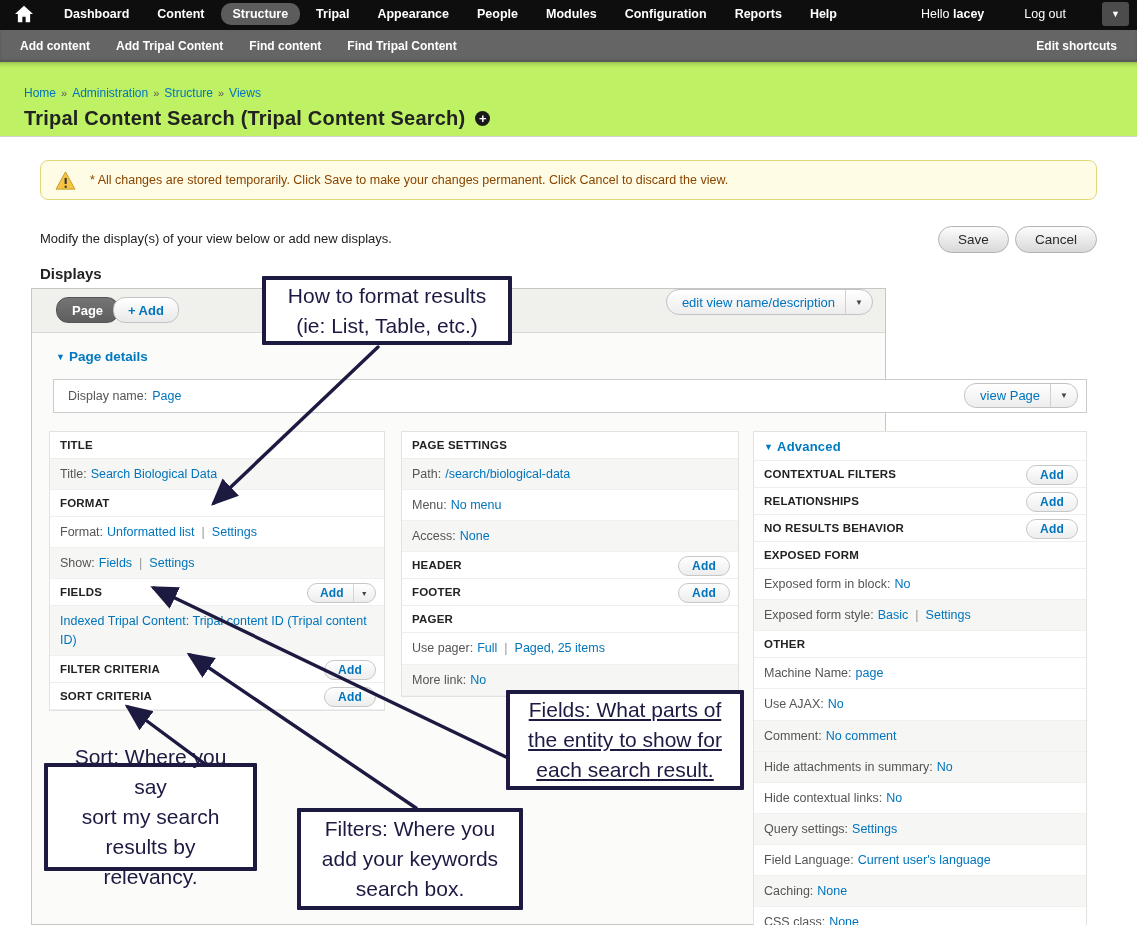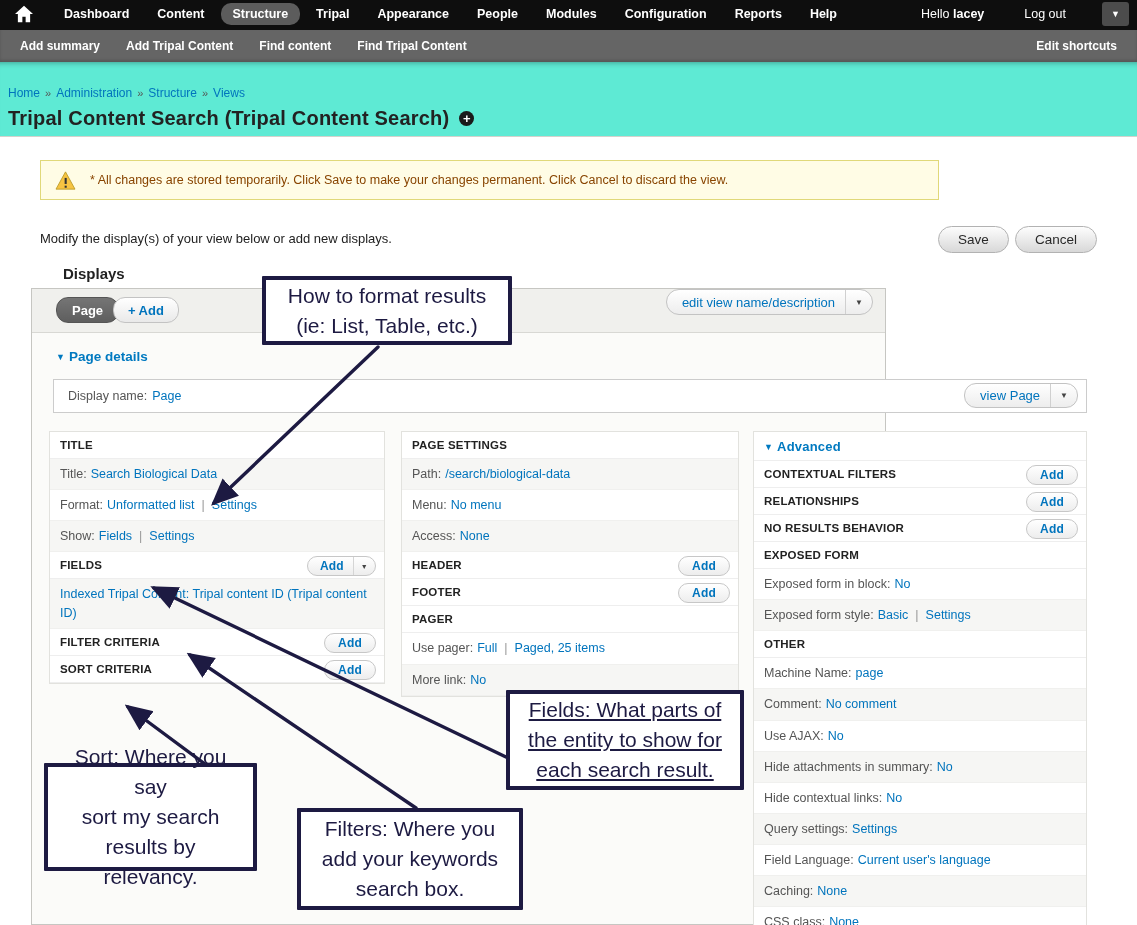--- a/index.html
+++ b/index.html
@@ -34,53 +34,53 @@
   .shortcuts {
     position:absolute; left:0; top:30px; width:1137px; height:32px;
     background:#656565; color:#fff; display:flex; align-items:center;
     padding:0 20px; box-shadow: inset 0 -2px 3px rgba(0,0,0,.15);
   }
   .sc-item { font-weight:bold; font-size:12px; margin-right:26px; cursor:pointer; white-space:nowrap; }
   .sc-edit { margin-left:auto; font-weight:bold; font-size:12px; cursor:pointer; }
   
   .pagehead {
     position:absolute; left:0; top:62px; width:1137px; height:75px;
-    background:#5eead4; border-bottom:1px solid #d4d2cc;
+    background:#bef264; border-bottom:1px solid #d4d2cc;
     box-shadow: inset 0 6px 6px -6px rgba(0,0,0,.4);
-    padding:24px 20px 0 8px;
+    padding:24px 20px 0 24px;
   }
   .crumbs { font-size:12px; color:#444; margin-bottom:7px; }
   .crumbs a { color:#0074bd; text-decoration:none; cursor:pointer; }
   .crumb-sep { color:#555; margin:0 5px; font-size:11px; }
   .page-title-row { display:flex; align-items:center; gap:10px; }
   .page-title { font-size:20px; color:#222; font-weight:bold; letter-spacing:.2px; }
   .ctx-icon {
     width:15px; height:15px; border-radius:50%; background:#1a1a1a; color:#fff;
     display:flex; align-items:center; justify-content:center;
     font-size:13px; line-height:1; font-weight:bold; cursor:pointer; padding-bottom:1px;
   }
   
   .warnbox {
-    position:absolute; left:40px; top:160px; width:899px; height:40px;
-    background:#fffce5; border:1px solid #e0d879; border-radius:0;
+    position:absolute; left:40px; top:160px; width:1057px; height:40px;
+    background:#fffce5; border:1px solid #e0d879; border-radius:8px;
     display:flex; align-items:center; padding:16px 14px; gap:14px;
   }
   .warn-icon { width:21px; height:19px; flex:0 0 auto; }
   .warn-text { color:#884400; font-size:12.5px; }
   
   .modify-text { position:absolute; left:40px; top:231px; font-size:13px; color:#222; }
   .btn-big {
     position:absolute; top:226px; height:27px; border:1px solid #b2b2b2; border-radius:14px;
     background:linear-gradient(#fdfdfd,#d8d8d8); color:#292929; font-size:13.5px;
     font-family:inherit; padding:0 19px; cursor:pointer;
   }
   .btn-save { left:938px; }
   .btn-cancel { left:1015px; }
   
-  .displays-h { position:absolute; left:40px; top:265px; font-size:15px; font-weight:bold; color:#222;margin-left:23px; }
+  .displays-h { position:absolute; left:40px; top:265px; font-size:15px; font-weight:bold; color:#222; }
   .vcontainer {
     position:absolute; left:31px; top:288px; width:855px; height:637px;
     border:1px solid #c6c6c2; background:#fbfbf9;
   }
   .tabrow {
     position:absolute; left:0; top:0; width:100%; height:44px;
     background:#f0f0ed; border-bottom:1px solid #d8d8d4;
   }
   .pill-page {
     position:absolute; left:24px; top:8px; height:26px; border-radius:12px;
@@ -181,21 +181,21 @@
     <span class="tb-user"><span>Hello</span>&nbsp;<b>lacey</b></span>
     <span class="tb-user">Log out</span>
     <span class="tb-caret-btn">
         <span>▼</span>
       </span>
   </div>
 </div>
 
 <div class="shortcuts">
   <span id="sc-items" style="display:flex;">
-      <span class="sc-item">Add summary</span>
+      <span class="sc-item">Add content</span>
       <span class="sc-item">Add Tripal Content</span>
       <span class="sc-item">Find content</span>
       <span class="sc-item">Find Tripal Content</span>
     </span>
   <span class="sc-edit">Edit shortcuts</span>
 </div>
 
 <div class="pagehead">
   <div class="crumbs" id="crumbs"><a>Home</a><span class="crumb-sep">»</span><a>Administration</a><span class="crumb-sep">»</span><a>Structure</a><span class="crumb-sep">»</span><a>Views</a></div>
   <div class="page-title-row">
@@ -238,20 +238,21 @@
     <span class="dn-value">Page</span>
     <span class="btn-dd view-page-btn">
       <span class="lbl">view Page</span>
       <span class="dd">▼</span>
     </span>
   </div>
 
   <div class="vcol vcol-left" id="col-left">
       <div class="sec-h"><span>TITLE</span></div>
       <div class="sec-r shade"><span class="lbl">Title:</span><span class="sec-link">Search Biological Data</span></div>
+      <div class="sec-h"><span>FORMAT</span></div>
       <div class="sec-r"><span class="lbl">Format:</span><span class="sec-link">Unformatted list</span><span class="sec-sep">|</span><span class="sec-link">Settings</span></div>
       <div class="sec-r shade"><span class="lbl">Show:</span><span class="sec-link">Fields</span><span class="sec-sep">|</span><span class="sec-link">Settings</span></div>
       <div class="sec-h"><span>FIELDS</span><span class="btn-add">
           <span class="lbl">Add</span>
           <span class="dd">▼</span>
         </span></div>
       <div class="sec-r shade"><span class="sec-link">Indexed Tripal Content: Tripal content ID (Tripal content ID)</span></div>
       <div class="sec-h"><span>FILTER CRITERIA</span><span class="btn-add nocaret">
           <span class="lbl">Add</span>
         </span></div>
@@ -283,22 +284,22 @@
           <span class="lbl">Add</span>
         </span></div>
       <div class="sec-h"><span>NO RESULTS BEHAVIOR</span><span class="btn-add nocaret">
           <span class="lbl">Add</span>
         </span></div>
       <div class="sec-h"><span>EXPOSED FORM</span></div>
       <div class="sec-r"><span class="lbl">Exposed form in block:</span><span class="sec-link">No</span></div>
       <div class="sec-r shade"><span class="lbl">Exposed form style:</span><span class="sec-link">Basic</span><span class="sec-sep">|</span><span class="sec-link">Settings</span></div>
       <div class="sec-h"><span>OTHER</span></div>
       <div class="sec-r"><span class="lbl">Machine Name:</span><span class="sec-link">page</span></div>
+      <div class="sec-r"><span class="lbl">Use AJAX:</span><span class="sec-link">No</span></div>
       <div class="sec-r shade"><span class="lbl">Comment:</span><span class="sec-link">No comment</span></div>
-      <div class="sec-r"><span class="lbl">Use AJAX:</span><span class="sec-link">No</span></div>
       <div class="sec-r shade"><span class="lbl">Hide attachments in summary:</span><span class="sec-link">No</span></div>
       <div class="sec-r"><span class="lbl">Hide contextual links:</span><span class="sec-link">No</span></div>
       <div class="sec-r shade"><span class="lbl">Query settings:</span><span class="sec-link">Settings</span></div>
       <div class="sec-r"><span class="lbl">Field Language:</span><span class="sec-link">Current user's language</span></div>
       <div class="sec-r shade"><span class="lbl">Caching:</span><span class="sec-link">None</span></div>
       <div class="sec-r"><span class="lbl">CSS class:</span><span class="sec-link">None</span></div>
     </div>
 </div>
 
 <svg class="arrows" viewBox="0 0 1137 925">

